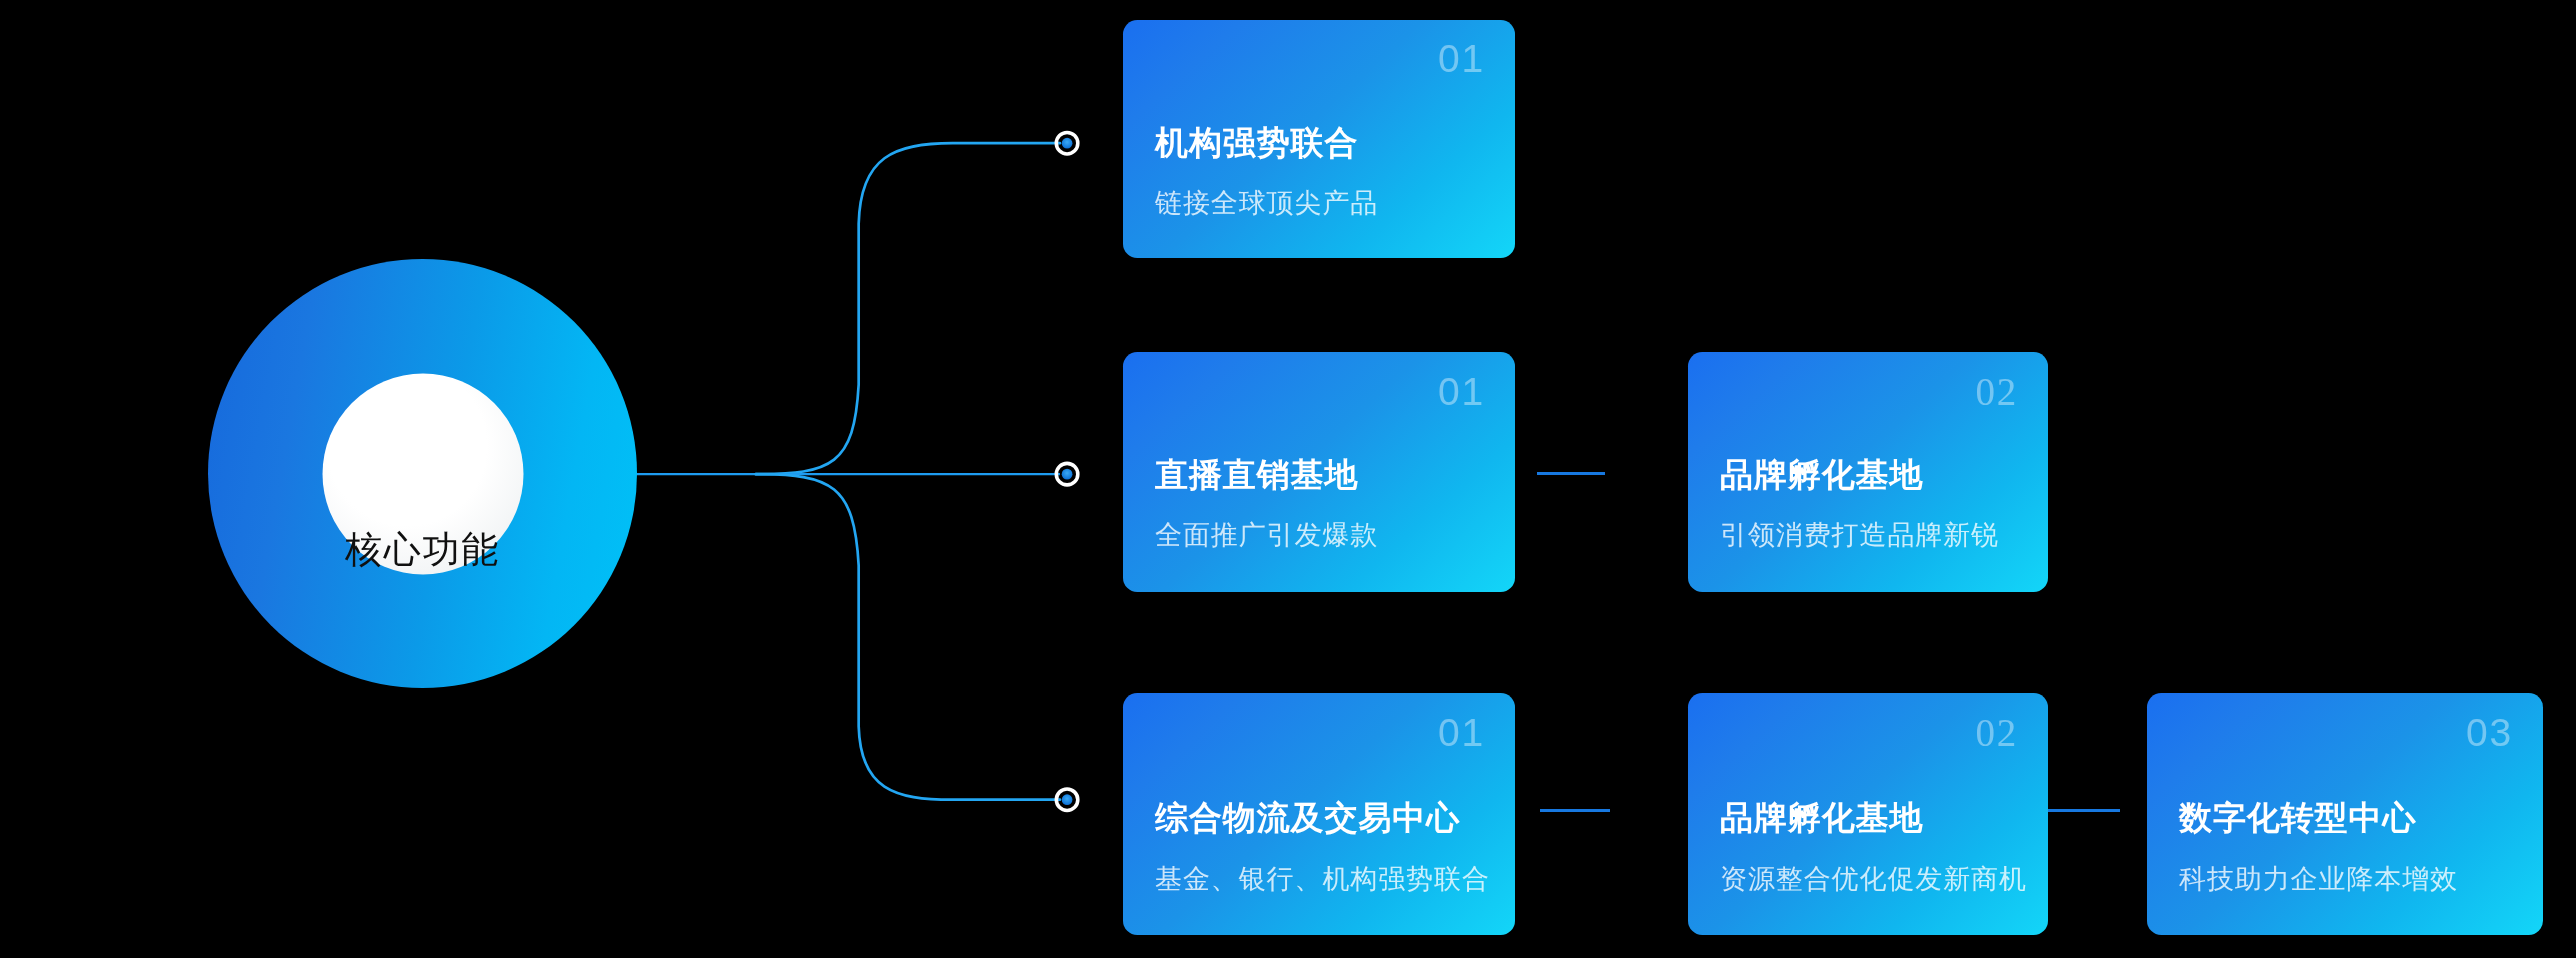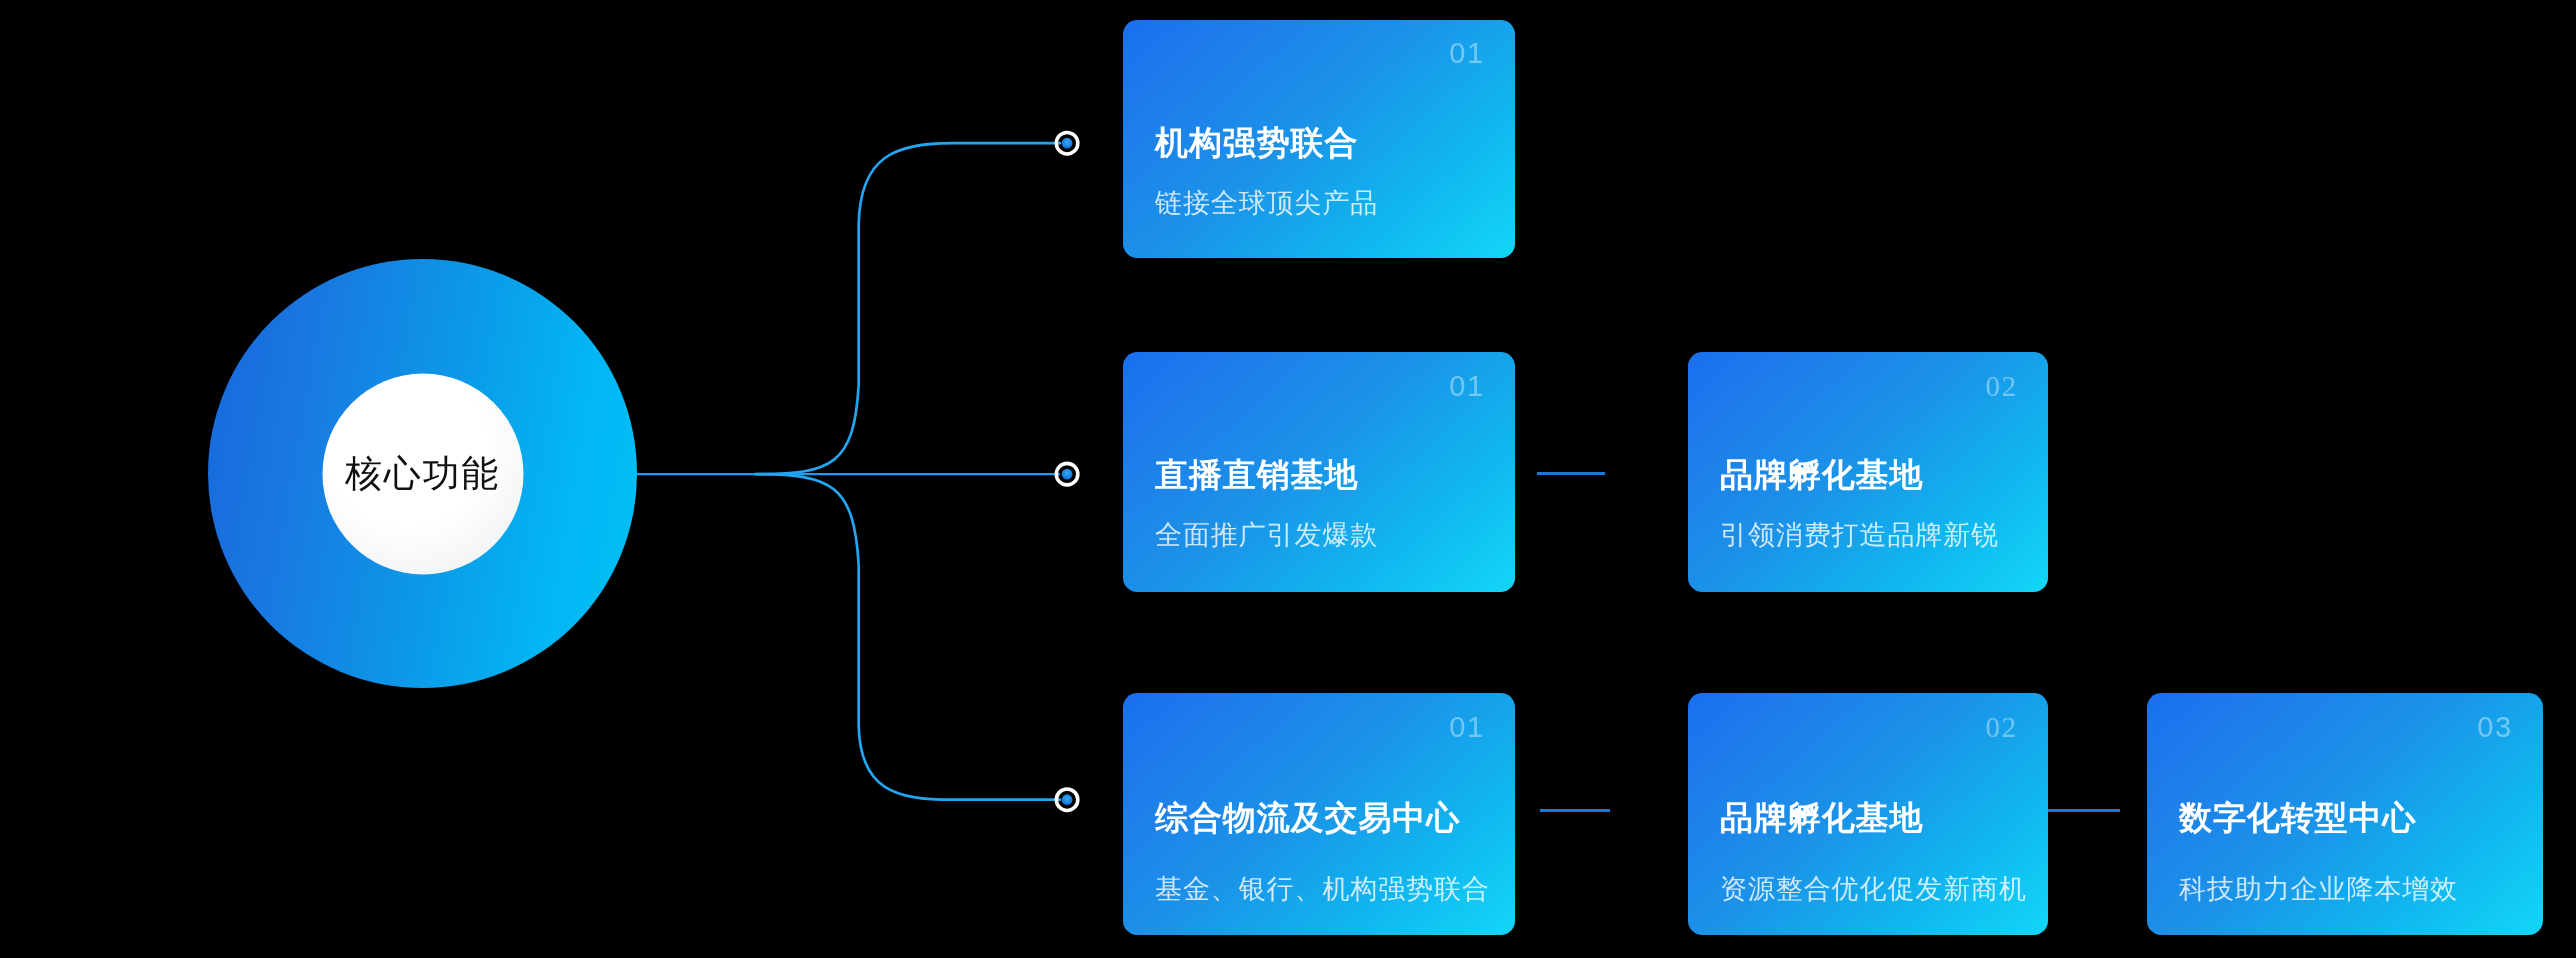--- a/index.html
+++ b/index.html
@@ -6,39 +6,39 @@
   html,body{margin:0;padding:0;background:#000;}
   body{width:2576px;height:959px;overflow:hidden;font-family:"Liberation Sans","DejaVu Sans",sans-serif;}
   #stage{position:relative;width:2576px;height:959px;background:#000000;}
 
   
   .hub{position:absolute;left:208px;top:259px;width:429px;height:429px;border-radius:50%;
        background:linear-gradient(100deg,#1668dc 0%,#1a77e0 22%,#0b9ae8 55%,#03b6f4 80%,#00c2f7 100%);}
   .hub-inner{position:absolute;left:50%;top:50%;transform:translate(-50%,-50%);
        width:201px;height:201px;border-radius:50%;
        background:radial-gradient(circle at 42% 36%,#ffffff 0%,#ffffff 46%,#f4f6f7 72%,#e7eaec 100%);
-       display:flex;align-items:center;justify-content:center;}
+       display:flex;align-items:flex-end;justify-content:center;}
   .hub-label{font-size:37px;font-weight:400;color:#101010;letter-spacing:1.8px;white-space:nowrap;}
 
   
   #wires{position:absolute;left:0;top:0;width:2576px;height:959px;pointer-events:none;}
 
   
   .card{position:absolute;border-radius:14.3px;overflow:hidden;
         background:linear-gradient(138deg,#1a6ff0 0%,#1f7ceb 18%,#1b93e8 46%,#10b6ef 74%,#13d6f8 100%);}
-  .card-num{position:absolute;right:30px;top:19.7px;font-size:29px;font-weight:300;
+  .card-num{position:absolute;right:30px;top:19.7px;font-size:39px;font-weight:300;
             color:rgba(255,255,255,.40);letter-spacing:1.8px;line-height:1;}
   .card-title{position:absolute;left:32px;font-size:33px;font-weight:700;color:#ffffff;
               letter-spacing:0.9px;white-space:nowrap;}
   .card-sub{position:absolute;left:32px;font-size:27px;font-weight:400;
             color:rgba(255,255,255,.78);letter-spacing:0.9px;white-space:nowrap;}
 
   .r1 .card-title{top:101px;} .r1 .card-sub{top:165px;}
   .r2 .card-title{top:101px;} .r2 .card-sub{top:165px;}
-  .r3 .card-title{top:103px;} .r3 .card-sub{top:168px;margin-top:10px;}
+  .r3 .card-title{top:103px;} .r3 .card-sub{top:168px;}
 
   
   .col1{left:1123px;width:392px;}
   .col2{left:1688px;width:360px;font-family:Liberation Serif, serif;}
   .col3{left:2147px;width:396px;}
   .row1{top:19.7px;height:238px;}
   .row2{top:352px;height:240px;}
   .row3{top:693px;height:242px;}
 
   

